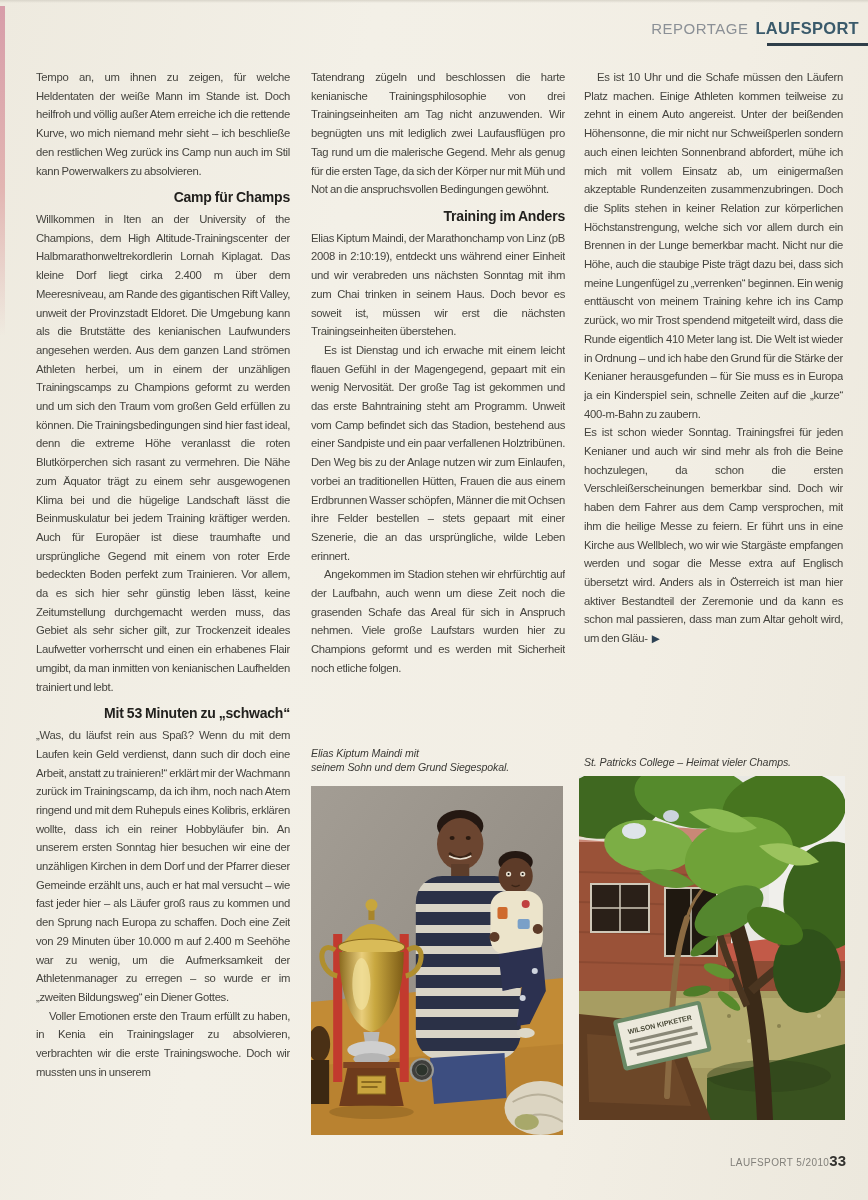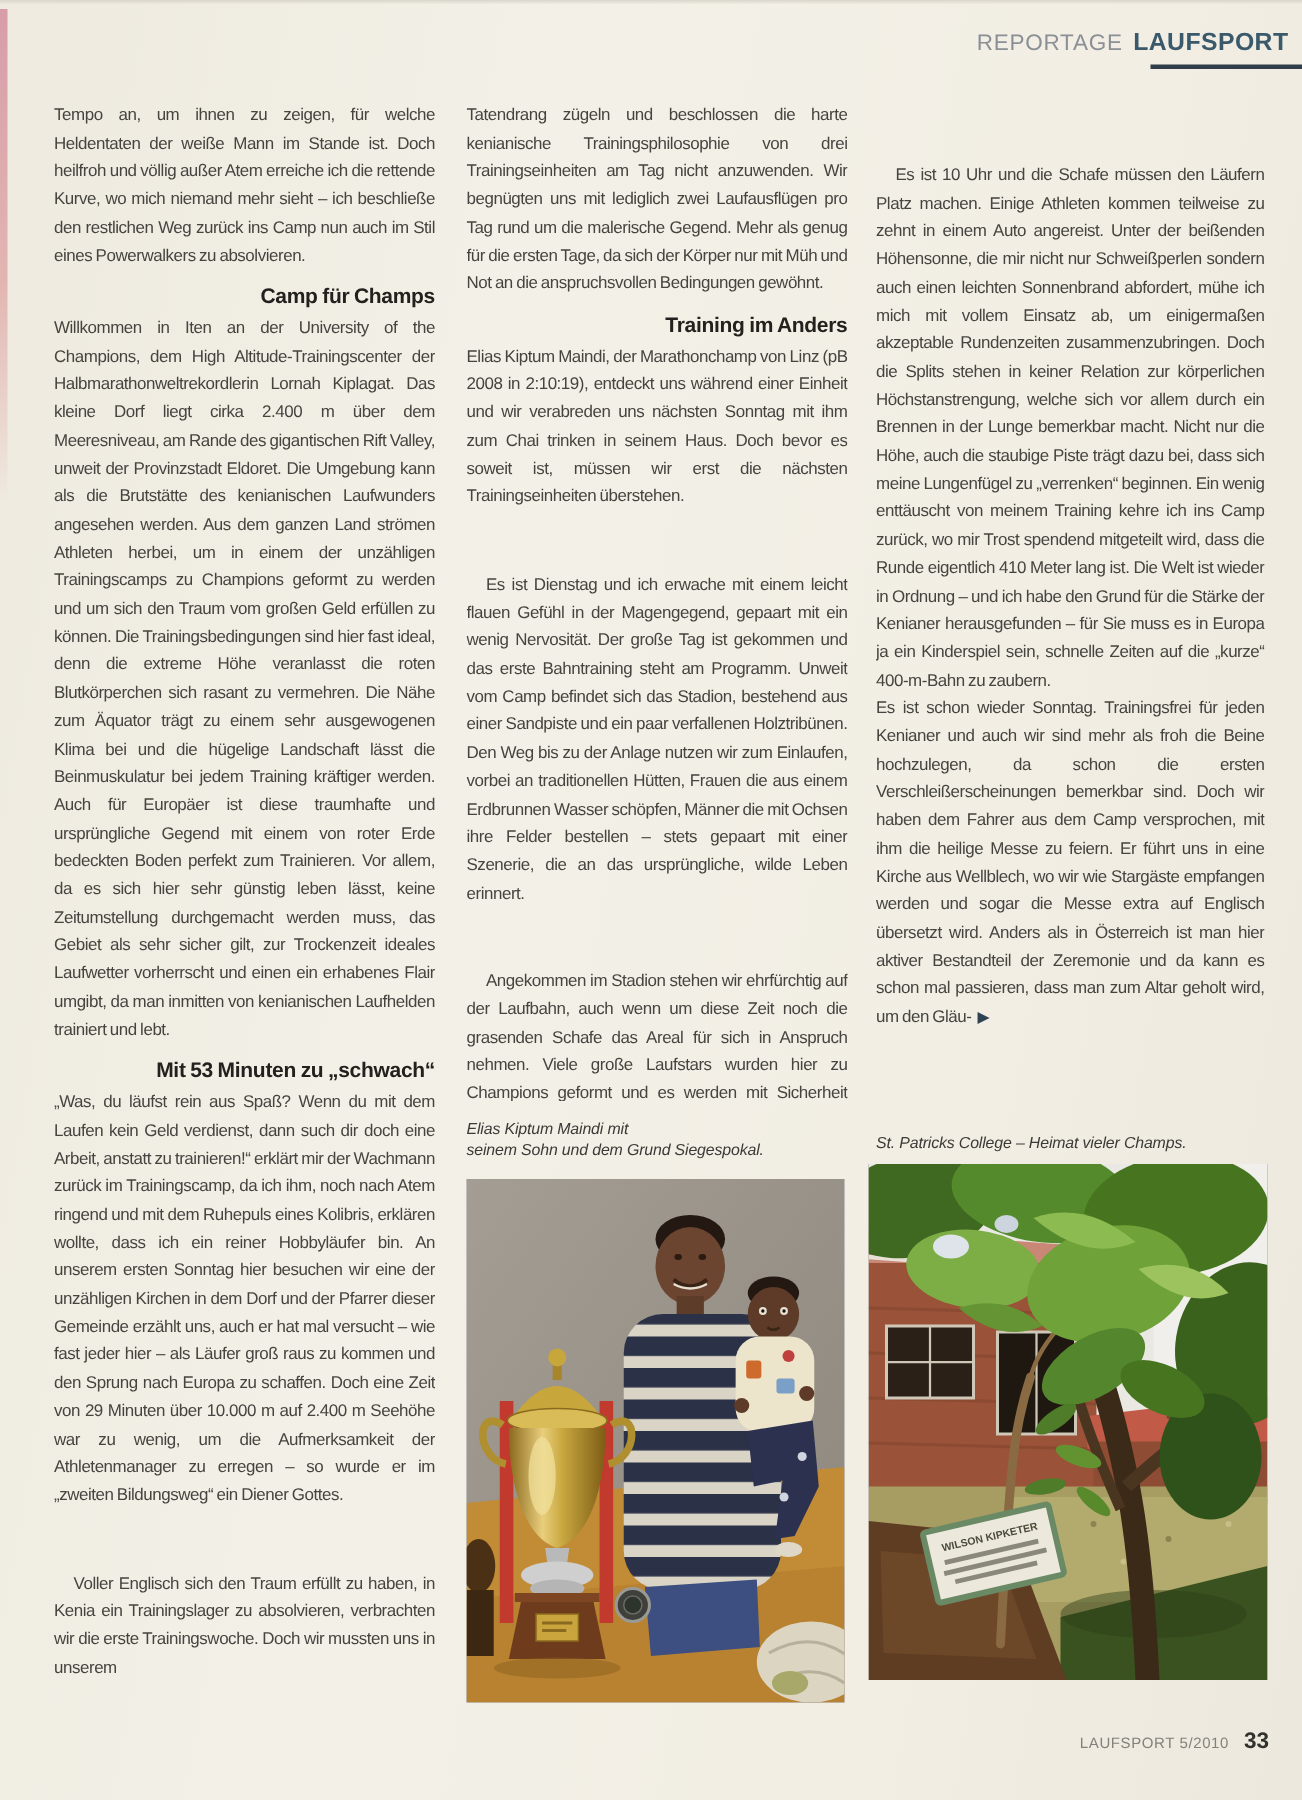--- a/index.html
+++ b/index.html
@@ -17,59 +17,59 @@
   .header .mag{font-size:16.5px;font-weight:700;color:#3a5a6b;letter-spacing:.3px;}
   .header-rule{position:absolute;top:43px;left:767px;right:0;height:3px;background:#2f3e49;}
 
   .col{position:absolute;top:68px;font-size:11.3px;line-height:18.7px;
     text-align:justify;letter-spacing:-.3px;word-spacing:-.6px;overflow:hidden;
     hyphens:auto;-webkit-hyphens:auto;}
   .col1{left:36px;width:254px;height:1078px;}
   .col2{left:311px;width:254px;height:666px;}
   .col3{left:584px;width:259px;height:684px;}
   .col p{margin:0;}
-  .col p.indent{text-indent:13px;margin-top:40px;}
+  .col p.indent{text-indent:13px;}
   .col h2{font-size:14px;font-weight:700;color:#22211e;letter-spacing:-.2px;
     margin:9px 0 4px;text-align:right;line-height:1.2;}
   .arrow{color:#2e4254;font-size:10.5px;letter-spacing:0;margin-left:4px;}
 
   .caption{position:absolute;font-style:italic;font-size:10.6px;line-height:13.5px;color:#3b3a36;
     letter-spacing:-.1px;}
   .caption1{left:311px;top:747px;width:254px;}
   .caption2{left:584px;top:756px;width:259px;font-style:italic;}
 
   .photo{position:absolute;overflow:hidden;background:#999;}
   .photo1{left:311px;top:786px;width:252px;height:349px;}
   .photo2{left:579px;top:776px;width:266px;height:344px;}
   .photo svg{display:block;width:100%;height:100%;}
 
-  .footer{position:absolute;top:1152px;right:22px;display:flex;align-items:baseline;gap:10px;}
+  .footer{position:absolute;top:1152px;right:22px;display:flex;align-items:baseline;}
   .footer .issue{font-size:10px;color:#83817b;letter-spacing:.4px;}
   .footer .pageno{font-size:15px;font-weight:700;color:#32312e;}
 </style>
 </head>
 <body>
 
 <div class="page">
 
   <div class="top-edge"></div>
   <div class="scan-edge"></div>
 
   <header class="header">
     <span class="section">REPORTAGE</span><span class="mag">LAUFSPORT</span>
   </header>
   <div class="header-rule"></div>
 
   <section class="col col1">
-    <p class="body">Tempo an, um ihnen zu zeigen, für welche Heldentaten der weiße Mann im Stande ist. Doch heilfroh und völlig außer Atem erreiche ich die rettende Kurve, wo mich niemand mehr sieht – ich beschließe den restlichen Weg zurück ins Camp nun auch im Stil eines Powerwalkers zu absolvieren.</p>
+    <p class="body">Tempo an, um ihnen zu zeigen, für welche Heldentaten der weiße Mann im Stande ist. Doch heilfroh und völlig außer Atem erreiche ich die rettende Kurve, wo mich niemand mehr sieht – ich beschließe den restlichen Weg zurück ins Camp nun auch im Stil kann Powerwalkers zu absolvieren.</p>
     <h2>Camp für Champs</h2>
     <p class="body">Willkommen in Iten an der University of the Champions, dem High Altitude-Trainingscenter der Halbmarathonweltrekordlerin Lornah Kiplagat. Das kleine Dorf liegt cirka 2.400 m über dem Meeresniveau, am Rande des gigantischen Rift Valley, unweit der Provinzstadt Eldoret. Die Umgebung kann als die Brutstätte des kenianischen Laufwunders angesehen werden. Aus dem ganzen Land strömen Athleten herbei, um in einem der unzähligen Trainingscamps zu Champions geformt zu werden und um sich den Traum vom großen Geld erfüllen zu können. Die Trainingsbedingungen sind hier fast ideal, denn die extreme Höhe veranlasst die roten Blutkörperchen sich rasant zu vermehren. Die Nähe zum Äquator trägt zu einem sehr ausgewogenen Klima bei und die hügelige Landschaft lässt die Beinmuskulatur bei jedem Training kräftiger werden. Auch für Europäer ist diese traumhafte und ursprüngliche Gegend mit einem von roter Erde bedeckten Boden perfekt zum Trainieren. Vor allem, da es sich hier sehr günstig leben lässt, keine Zeitumstellung durchgemacht werden muss, das Gebiet als sehr sicher gilt, zur Trockenzeit ideales Laufwetter vorherrscht und einen ein erhabenes Flair umgibt, da man inmitten von kenianischen Laufhelden trainiert und lebt.</p>
     <h2>Mit 53 Minuten zu „schwach“</h2>
     <p class="body">„Was, du läufst rein aus Spaß? Wenn du mit dem Laufen kein Geld verdienst, dann such dir doch eine Arbeit, anstatt zu trainieren!“ erklärt mir der Wachmann zurück im Trainingscamp, da ich ihm, noch nach Atem ringend und mit dem Ruhepuls eines Kolibris, erklären wollte, dass ich ein reiner Hobbyläufer bin. An unserem ersten Sonntag hier besuchen wir eine der unzähligen Kirchen in dem Dorf und der Pfarrer dieser Gemeinde erzählt uns, auch er hat mal versucht – wie fast jeder hier – als Läufer groß raus zu kommen und den Sprung nach Europa zu schaffen. Doch eine Zeit von 29 Minuten über 10.000 m auf 2.400 m Seehöhe war zu wenig, um die Aufmerksamkeit der Athletenmanager zu erregen – so wurde er im „zweiten Bildungsweg“ ein Diener Gottes.</p>
-    <p class="body indent">Voller Englisch sich den Traum erfüllt zu haben, in Kenia ein Trainingslager zu absolvieren, verbrachten wir die erste Trainingswoche. Doch wir mussten uns in unserem</p>
+    <p class="body indent">Voller Emotionen erste den Traum erfüllt zu haben, in Kenia ein Trainingslager zu absolvieren, verbrachten wir die erste Trainingswoche. Doch wir mussten uns in unserem</p>
   </section>
 
   <section class="col col2">
     <p class="body">Tatendrang zügeln und beschlossen die harte kenianische Trainingsphilosophie von drei Trainingseinheiten am Tag nicht anzuwenden. Wir begnügten uns mit lediglich zwei Laufausflügen pro Tag rund um die malerische Gegend. Mehr als genug für die ersten Tage, da sich der Körper nur mit Müh und Not an die anspruchsvollen Bedingungen gewöhnt.</p>
     <h2>Training im Anders</h2>
     <p class="body">Elias Kiptum Maindi, der Marathonchamp von Linz (pB 2008 in 2:10:19), entdeckt uns während einer Einheit und wir verabreden uns nächsten Sonntag mit ihm zum Chai trinken in seinem Haus. Doch bevor es soweit ist, müssen wir erst die nächsten Trainingseinheiten überstehen.</p>
     <p class="body indent">Es ist Dienstag und ich erwache mit einem leicht flauen Gefühl in der Magengegend, gepaart mit ein wenig Nervosität. Der große Tag ist gekommen und das erste Bahntraining steht am Programm. Unweit vom Camp befindet sich das Stadion, bestehend aus einer Sandpiste und ein paar verfallenen Holztribünen. Den Weg bis zu der Anlage nutzen wir zum Einlaufen, vorbei an traditionellen Hütten, Frauen die aus einem Erdbrunnen Wasser schöpfen, Männer die mit Ochsen ihre Felder bestellen – stets gepaart mit einer Szenerie, die an das ursprüngliche, wilde Leben erinnert.</p>
     <p class="body indent">Angekommen im Stadion stehen wir ehrfürchtig auf der Laufbahn, auch wenn um diese Zeit noch die grasenden Schafe das Areal für sich in Anspruch nehmen. Viele große Laufstars wurden hier zu Champions geformt und es werden mit Sicherheit noch etliche folgen.</p>
   </section>
 

